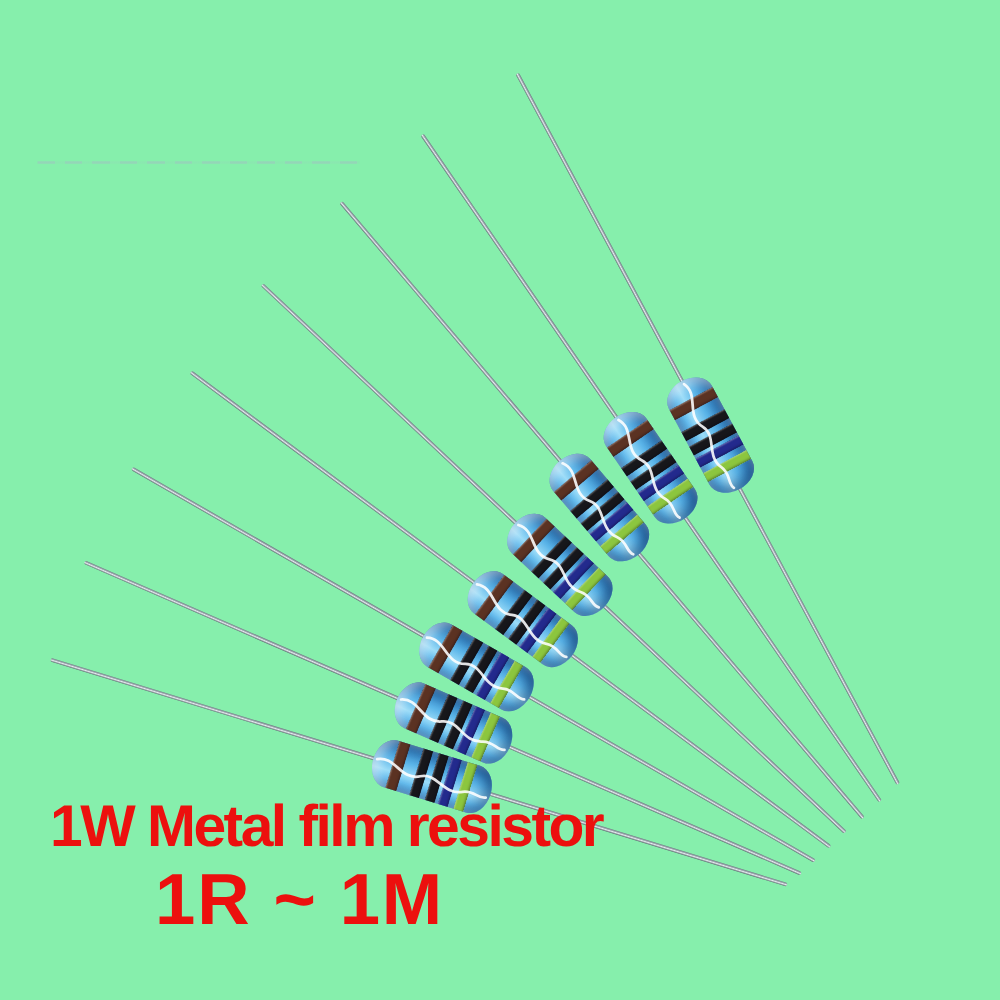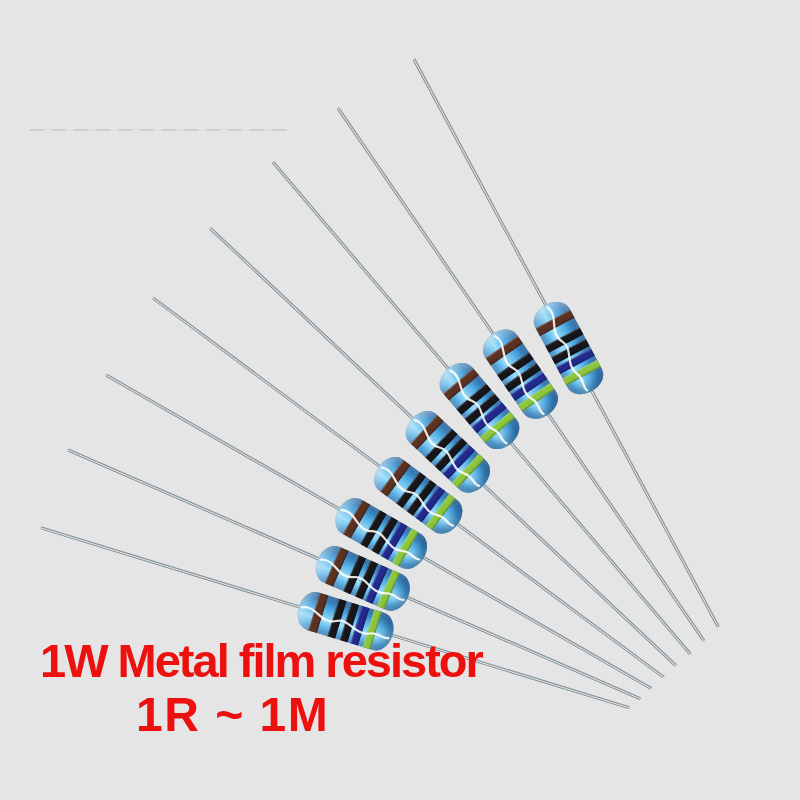--- a/index.html
+++ b/index.html
@@ -1,19 +1,19 @@
 <!DOCTYPE html>
 <html><head>
 <meta charset="utf-8">
 <style>
   html,body{margin:0;padding:0;background:#fff;}
   .stage{
     position:relative;
     width:800px;height:800px;
-    background:#e5e5e5;
+    background:#86efac;
     overflow:hidden;
     font-family:"Liberation Sans", sans-serif;
   }
   
   .resistor{
     position:absolute;
     transform-origin:50% 0;
   }
   .wire{
     position:absolute;
@@ -57,22 +57,22 @@
     line-height:1;
     white-space:nowrap;
     z-index:50;
   }
   .caption-line.l1{
     left:40px;top:637px;
     font-size:47px;
     letter-spacing:-2px;
   }
   .caption-line.l2{
-    left:136px;top:691px;
-    font-size:48px;
+    left:124px;top:691px;
+    font-size:58px;
     letter-spacing:1.5px;
   }
   
   .artifact{
     position:absolute;
     left:30px;top:129px;
     width:258px;height:2px;
     background:repeating-linear-gradient(90deg,
       rgba(165,182,198,.45) 0 14px,
       rgba(165,182,198,.12) 14px 22px);

